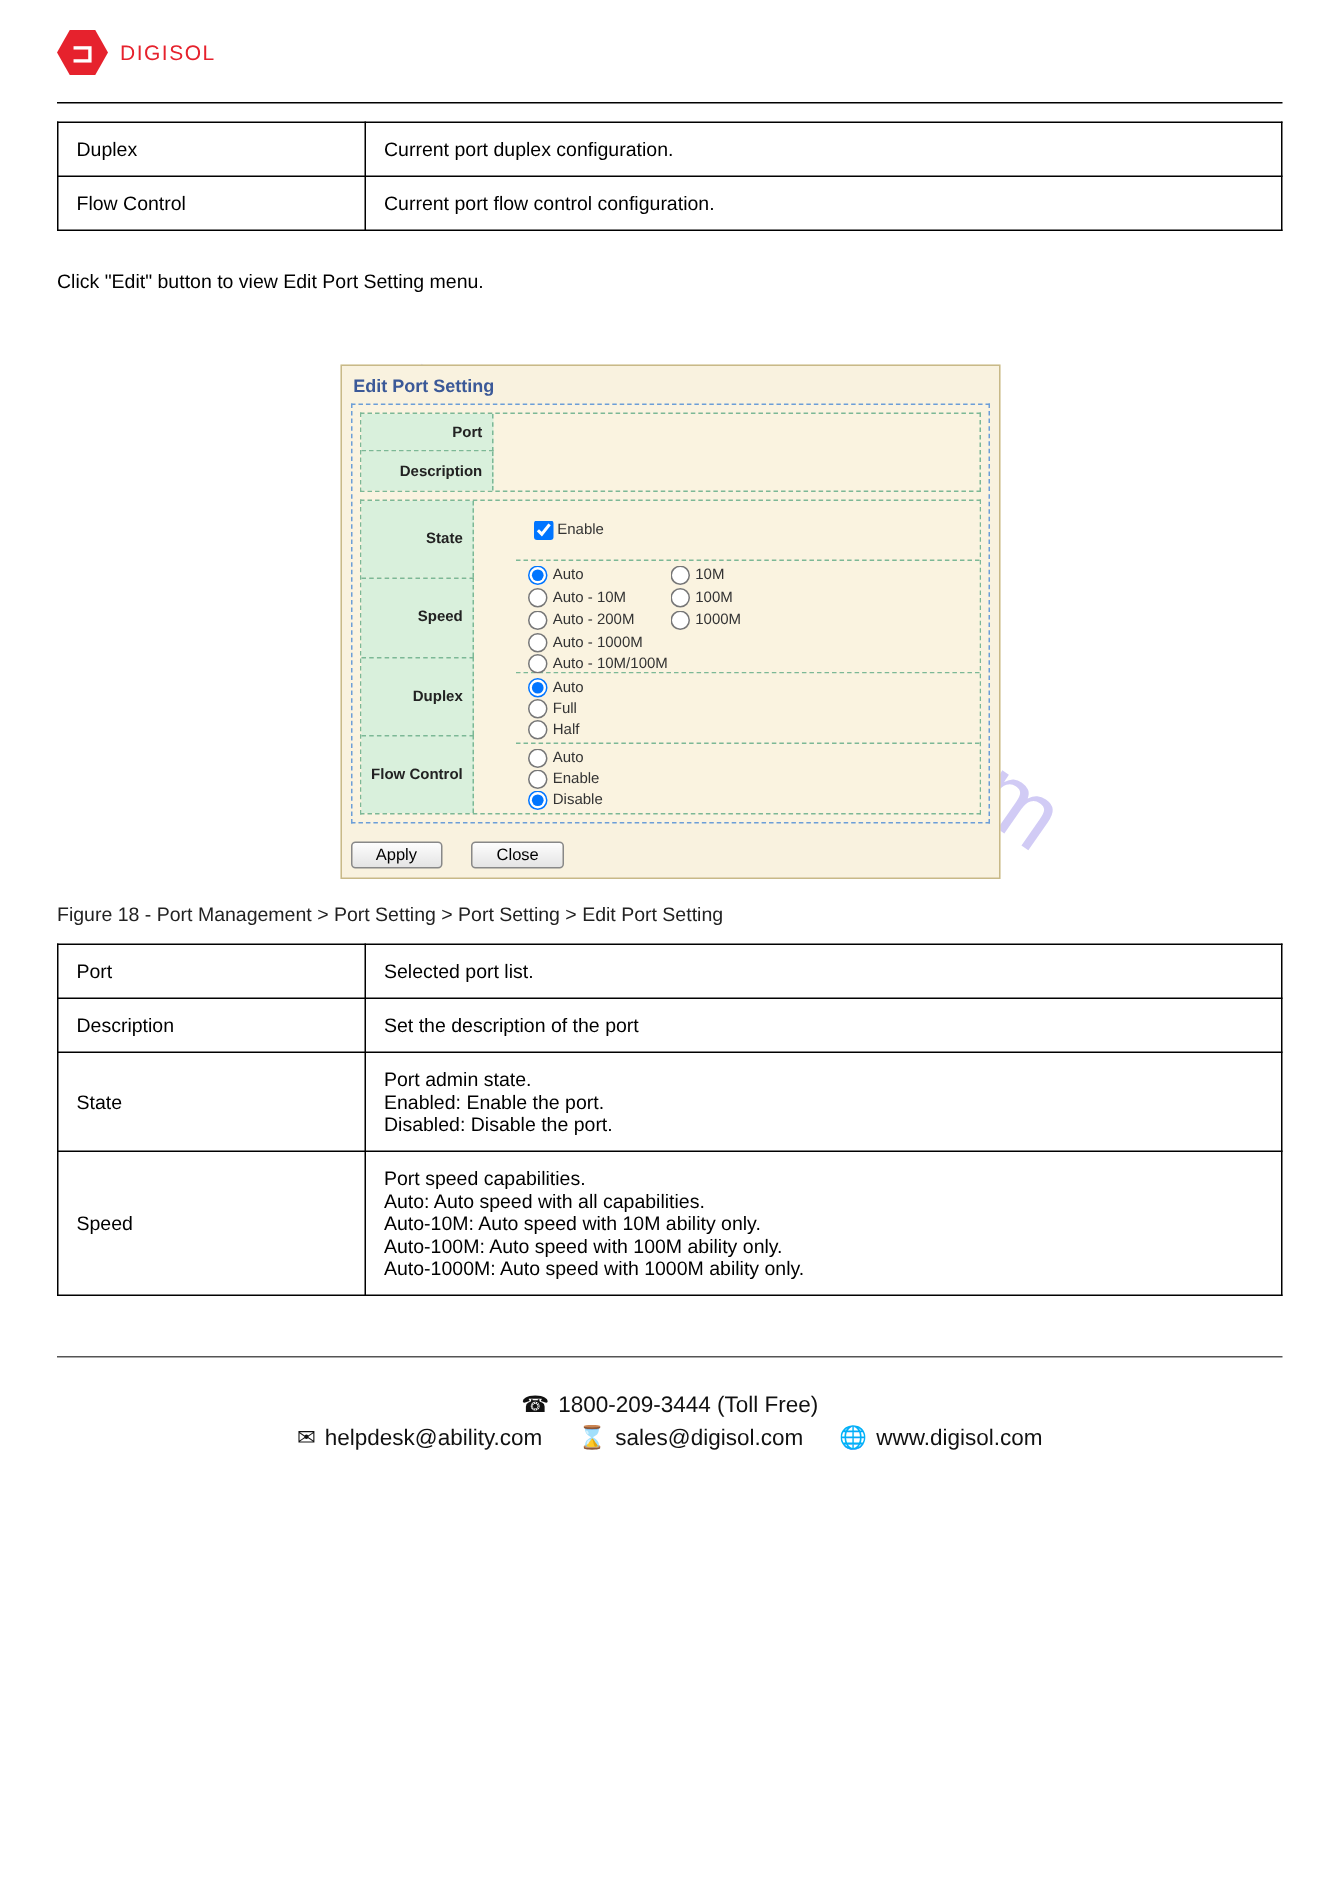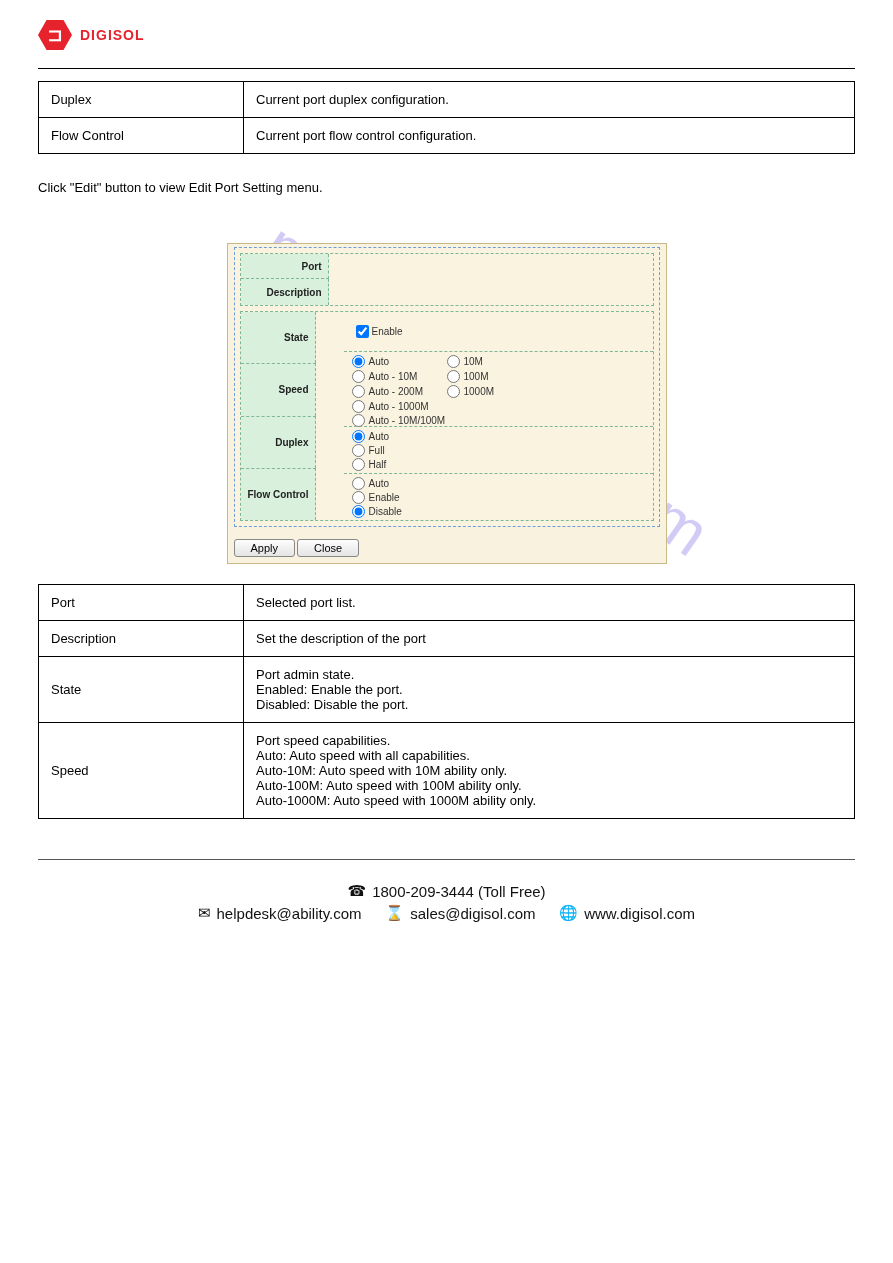--- a/index.html
+++ b/index.html
@@ -29,21 +29,21 @@
     justify-content: center;
     margin-right: 8px;
   }
   .logo-hex-inner {
     font-size: 18px;
     color: #fff;
     font-weight: bold;
   }
   .logo-text {
     color: #e6222d;
-    font-weight: bold;
+    font-weight: normal;
     font-size: 14px;
     letter-spacing: 1px;
   }
   table.grid {
     border-collapse: collapse;
     width: 100%;
     margin-top: 12px;
   }
   table.grid td, table.grid th {
     border: 1.5px solid #000;
@@ -132,21 +132,21 @@
   .value-col input[type="text"] {
     width: 110px;
     height: 14px;
     font-size: 10px;
     border: 1px solid #aaa;
   }
   .radio-row { display: flex; align-items: center; gap: 4px; margin: 1px 0; }
   .radio-row input { margin: 0; }
   .radio-pair { display: flex; }
   .radio-pair .radio-row { width: 95px; }
-  .btn-row { padding: 6px; display: flex; gap: 2px; }
+  .btn-row { padding: 6px; display: flex; gap: 19px; }
   .btn {
     font-size: 11px;
     padding: 2px 16px;
     border: 1px solid #888;
     border-radius: 3px;
     background: linear-gradient(#fdfdfd, #e4e4e4);
     cursor: pointer;
   }
   .watermark {
     position: absolute;
@@ -193,20 +193,21 @@
       <td>Current port flow control configuration.</td>
     </tr>
   </tbody>
     </table>
 
   <p style="font-size:13px;margin-top:26px;">Click "Edit" button to view Edit Port Setting menu.</p>
 
   <div class="center-wrap">
     <div class="watermark">manualshive.com</div>
     <div class="panel">
+      <div class="panel-title">Edit Port Setting</div>
       <div class="dashed-box">
         <div class="group">
           <div style="display:flex;flex-direction:column;width:75px;">
             <div class="label-col" style="height:16px;border-bottom:1px dashed #7cb896;">Port</div>
             <div class="label-col" style="height:18px;">Description</div>
           </div>
         </div>
 
         <div class="group-multi">
           <div class="multi-labels">
@@ -291,20 +292,21 @@
           </div>
         </div>
       </div>
       <div class="btn-row">
         <button class="btn">Apply</button>
         <button class="btn">Close</button>
       </div>
     </div>
   </div>
 
+  <div class="fig-caption">Figure 18 - Port Management &gt; Port Setting &gt; Port Setting &gt; Edit Port Setting</div>
 
   <table class="grid" style="margin-top:12px;">
     <tbody>
     <tr>
       <td class="col1">Port</td>
       <td>Selected port list.</td>
     </tr>
     <tr>
       <td class="col1">Description</td>
       <td>Set the description of the port</td>

